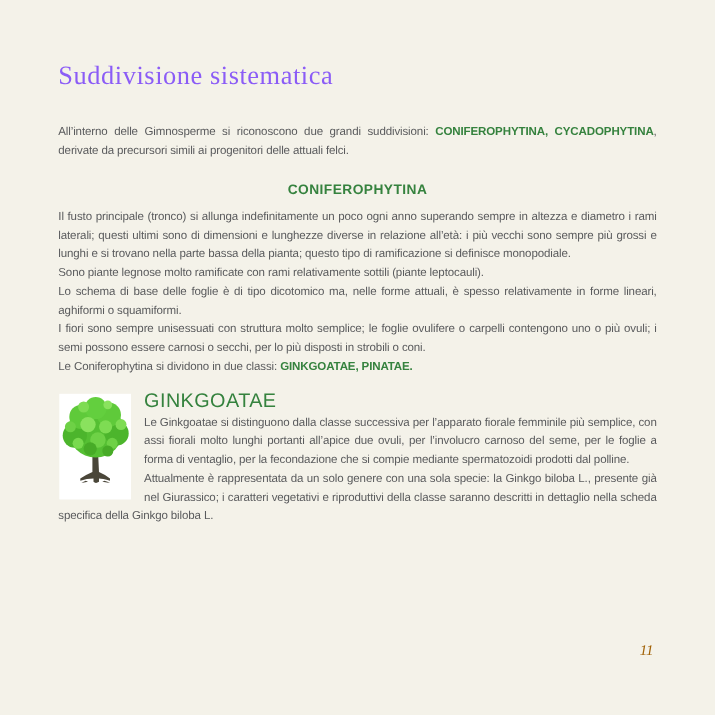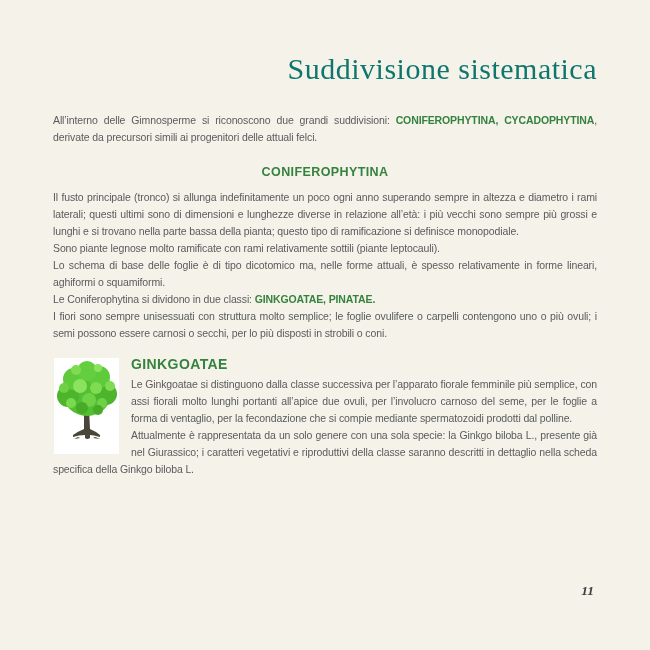--- a/index.html
+++ b/index.html
@@ -13,25 +13,25 @@
     height: 650px;
     box-sizing: border-box;
     background: #f4f2e9;
     padding: 50px 53px 0 53px;
     font-family: "Liberation Sans", sans-serif;
     overflow: hidden;
   }
   .title {
     font-family: "Liberation Serif", "DejaVu Serif", serif;
     font-weight: 400;
-    font-size: 30px;
+    font-size: 24px;
     line-height: 38px;
     letter-spacing: 0.5px;
-    color: #0f766e;
-    text-align: right;
+    color: #8b5cf6;
+    text-align: left;
     margin: 0;
   }
   .body-text {
     color: #5a5b5d;
     font-size: 10.5px;
     line-height: 17px;
     letter-spacing: -0.12px;
   }
   p { margin: 0; }
   .just { text-align: justify; }
@@ -56,54 +56,54 @@
   .tree-figure {
     float: left;
     width: 65px;
     height: 96px;
     background: #ffffff;
     margin: 1px 12px 4px 1px;
   }
   .tree-figure svg { display: block; }
   .sub-heading {
     color: #35823e;
-    font-size: 14px;
-    font-weight: bold;
+    font-size: 18px;
+    font-weight: normal;
     letter-spacing: 0.4px;
     margin: 0 0 4px 0;
     line-height: 15px;
   }
   .page-number {
     position: absolute;
     top: 583px;
     right: 56px;
     font-family: "Liberation Serif", "DejaVu Serif", serif;
     font-style: italic;
-    font-weight: 700;
+    font-weight: 400;
     font-size: 13.5px;
-    color: #404040;
+    color: #a16207;
   }
 </style>
 </head>
 <body>
 
 <div class="page">
 
   <h1 class="title">Suddivisione sistematica</h1>
 
   <p class="body-text just intro"><span>All’interno delle Gimnosperme si riconoscono due grandi suddivisioni: </span><span class="green-bold">CONIFEROPHYTINA</span><span class="green-bold">, </span><span class="green-bold">CYCADOPHYTINA</span><span>, derivate da precursori simili ai progenitori delle attuali felci.</span></p>
 
   <h2 class="section-heading">CONIFEROPHYTINA</h2>
 
   <div class="body-block">
     <p class="body-text just">Il fusto principale (tronco) si allunga indefinitamente un poco ogni anno superando sempre in altezza e diametro i rami laterali; questi ultimi sono di dimensioni e lunghezze diverse in relazione all’età: i più vecchi sono sempre più grossi e lunghi e si trovano nella parte bassa della pianta; questo tipo di ramificazione si definisce monopodiale.</p>
     <p class="body-text just">Sono piante legnose molto ramificate con rami relativamente sottili (piante leptocauli).</p>
     <p class="body-text just">Lo schema di base delle foglie è di tipo dicotomico ma, nelle forme attuali, è spesso relativamente in forme lineari, aghiformi o squamiformi.</p>
+    <p class="body-text just">I fiori sono sempre unisessuati con struttura molto semplice; le foglie ovulifere o carpelli contengono uno o più ovuli; i semi possono essere carnosi o secchi, per lo più disposti in strobili o coni.</p>
     <p class="body-text just"><span>Le Coniferophytina si dividono in due classi: </span><span class="green-bold">GINKGOATAE, PINATAE.</span></p>
-    <p class="body-text just">I fiori sono sempre unisessuati con struttura molto semplice; le foglie ovulifere o carpelli contengono uno o più ovuli; i semi possono essere carnosi o secchi, per lo più disposti in strobili o coni.</p>
   </div>
 
   <div class="ginkgo-section">
     <div class="tree-figure">
       <svg width="65" height="96" viewBox="0 0 65 96" xmlns="http://www.w3.org/2000/svg">
         <rect x="0" y="0" width="65" height="96" fill="#ffffff"></rect>
 
         <g fill="#4a4639">
           <path d="M30,50 L35,50 L36,71 Q41,73 46,77 L46,79 Q39,77 36,77 L36,80 Q33,82 31,80 L31,77 Q25,77 19,79 L19,77 Q25,73 30,71 Z"></path>
           <path d="M24,79 Q22,80 20,81 L26,80 Z"></path>

